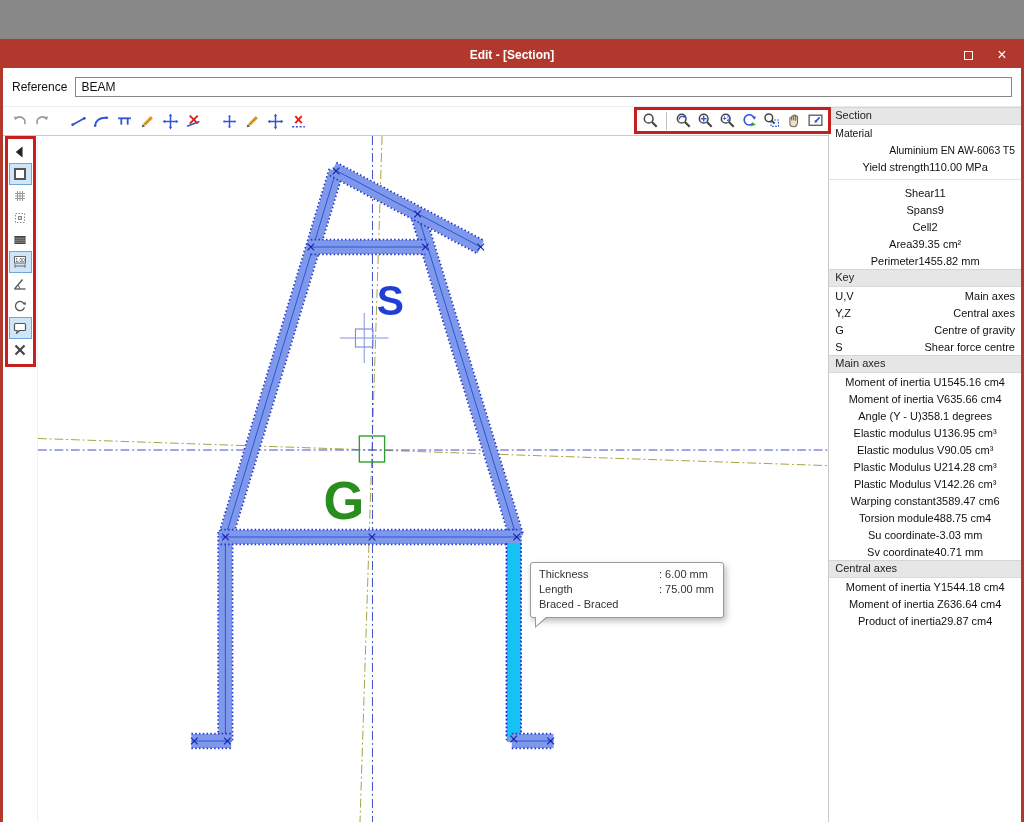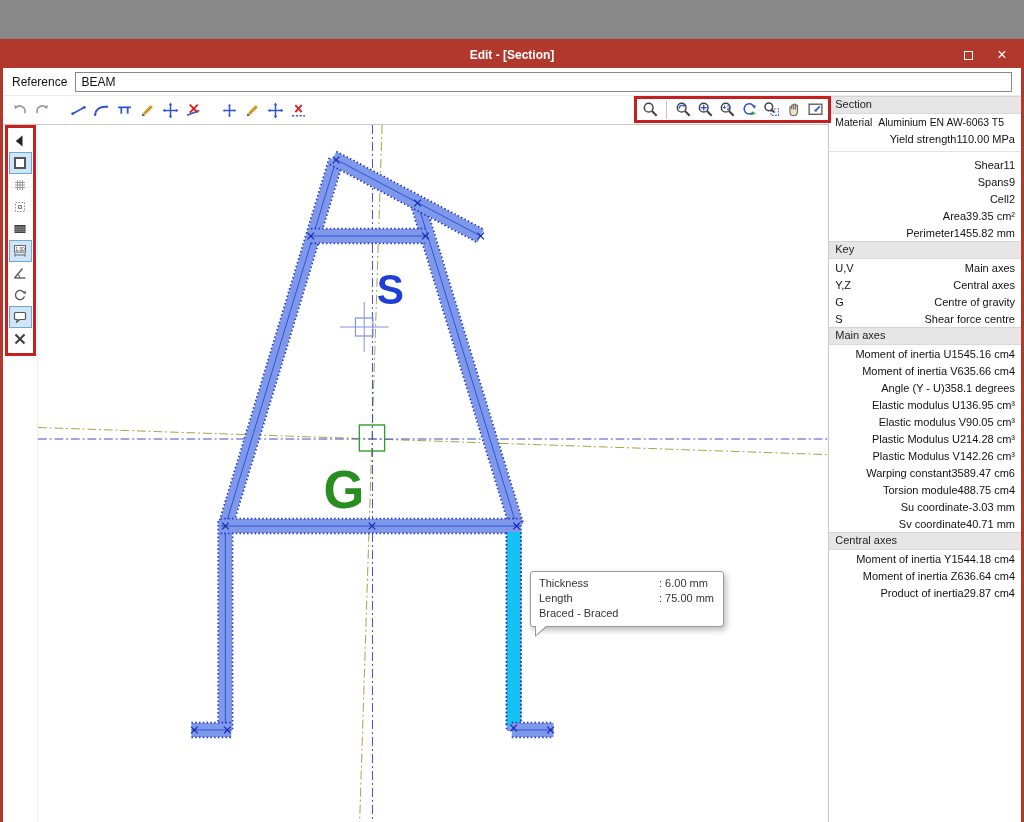--- a/index.html
+++ b/index.html
@@ -6,21 +6,21 @@
   body { background:#888; font-family:"Liberation Sans", sans-serif; }
   .window { width:1024px; height:822px; border:3px solid #b2372d; background:#fff; position:relative;margin-top:39px; }
 
   .titlebar { height:26px; background:#b2372d; display:flex; align-items:center; position:relative; }
   .title { flex:1; text-align:center; color:#fff; font-size:12px; font-weight:600; }
   .controls { position:absolute; right:2px; top:0; height:100%; display:flex; align-items:center; }
   .ctl { width:34px; height:100%; display:flex; align-items:center; justify-content:center; color:#fff; cursor:default; }
   .ctl-max-glyph { width:9px; height:9px; border:1.5px solid #fff; display:block; }
   .ctl-close { font-size:16px; }
 
-  .refrow { height:28px; display:flex; align-items:center; padding:9px 9px; background:#fff; border-bottom:1px solid #ececec; }
+  .refrow { height:39px; display:flex; align-items:center; padding:9px 9px; background:#fff; border-bottom:1px solid #ececec; }
   .refrow label { font-size:12px; color:#111; margin-right:8px; }
   .refrow input { flex:1; height:20px; border:1px solid #888; font-size:12px; padding:0 5px; font-family:inherit; color:#111; }
 
   .mainrow { display:flex; height:729px; }
   .leftcol { width:848px; display:flex; flex-direction:column; }
 
   .toolbar { height:28px; display:flex; align-items:center; padding:0 6px; position:relative; background:#fff; }
   .tb-edit { display:flex; align-items:center; gap:3px; }
   .icon { width:20px; height:20px; display:flex; align-items:center; justify-content:center; }
   .icon svg { width:17px; height:17px; }
@@ -31,35 +31,35 @@
   .workarea { flex:1; display:flex; border-top:1px solid #c9c9c9; background:#fff; }
   .sidebar { width:34px; display:flex; flex-direction:column; align-items:center; padding-top:0; }
   .sidebar-box { border:3px solid #c61f1f; width:31px; display:flex; flex-direction:column; align-items:center; padding:2px 0 3px; }
   .side-btn { width:23px; height:22px; display:flex; align-items:center; justify-content:center; margin:0; border:1px solid transparent; }
   .side-btn.selected { background:#cfe6f8; border:1px solid #71a7d7; }
   .side-btn svg { width:16px; height:16px; }
 
   .canvas { flex:1; position:relative; background:#fff; border-left:1px solid #f0f0f0; }
   svg.draw { position:absolute; left:0; top:0; width:100%; height:100%; }
 
-  .tooltip { position:absolute; left:492px; top:446px; width:194px; background:#fff; border:1px solid #999;
+  .tooltip { position:absolute; left:492px; top:426px; width:194px; background:#fff; border:1px solid #999;
              border-radius:3px; box-shadow:2px 3px 6px rgba(0,0,0,.28); padding:4px 8px 5px; font-size:11px;
              line-height:15px; color:#333; }
   .tooltip::before { content:""; position:absolute; left:4px; bottom:-11px; border-top:11px solid #999; border-right:13px solid transparent; }
   .tooltip::after  { content:""; position:absolute; left:5px; bottom:-9px;  border-top:10px solid #fff; border-right:11px solid transparent; }
   .tt-row { display:flex; }
   .tt-lbl { width:120px; flex-shrink:0; }
 
   .panel { width:198px; border-left:1px solid #c9c9c9; font-size:11px; color:#111; background:#fff; overflow:hidden; }
   .p-header { background:#e6e6e6; border-top:1px solid #d5d5d5; border-bottom:1px solid #d9d9d9; padding:1px 6px 2px; line-height:13px; color:#222; }
-  .p-row { display:flex; justify-content:flex-end; padding:3px 6px 2px; white-space:nowrap; }
+  .p-row { display:flex; justify-content:center; padding:3px 6px 2px; white-space:nowrap; }
   .p-row .val { text-align:right; }
   .p-row.keyrow { justify-content:space-between; }
   .p-row.keyrow .lbl { width:27px; flex-shrink:0; }
-  .p-row.tight { justify-content:flex-start; gap:6px; font-size:10.4px; }
+  .p-row.tight { justify-content:center; gap:6px; font-size:10.4px;flex-direction:column; }
   .p-sep { border-top:1px solid #e3e3e3; margin:4px 0 4px; }
 
   .footer { height:33px; background:#f0f0f0; border-top:1px solid #cfcfcf; display:flex; align-items:center; justify-content:space-between; padding:0 10px; }
   .btn { font-family:inherit; font-size:12px; padding:2px 4px; background:#a21caf; border:1px solid #a6a6a6; color:#000; }
   .btn.accept { border:2px solid #ef4444; background:#e9e9e9; padding:2px 11px; }
 </style>
 </head>
 <body>
 
 <div class="window">

